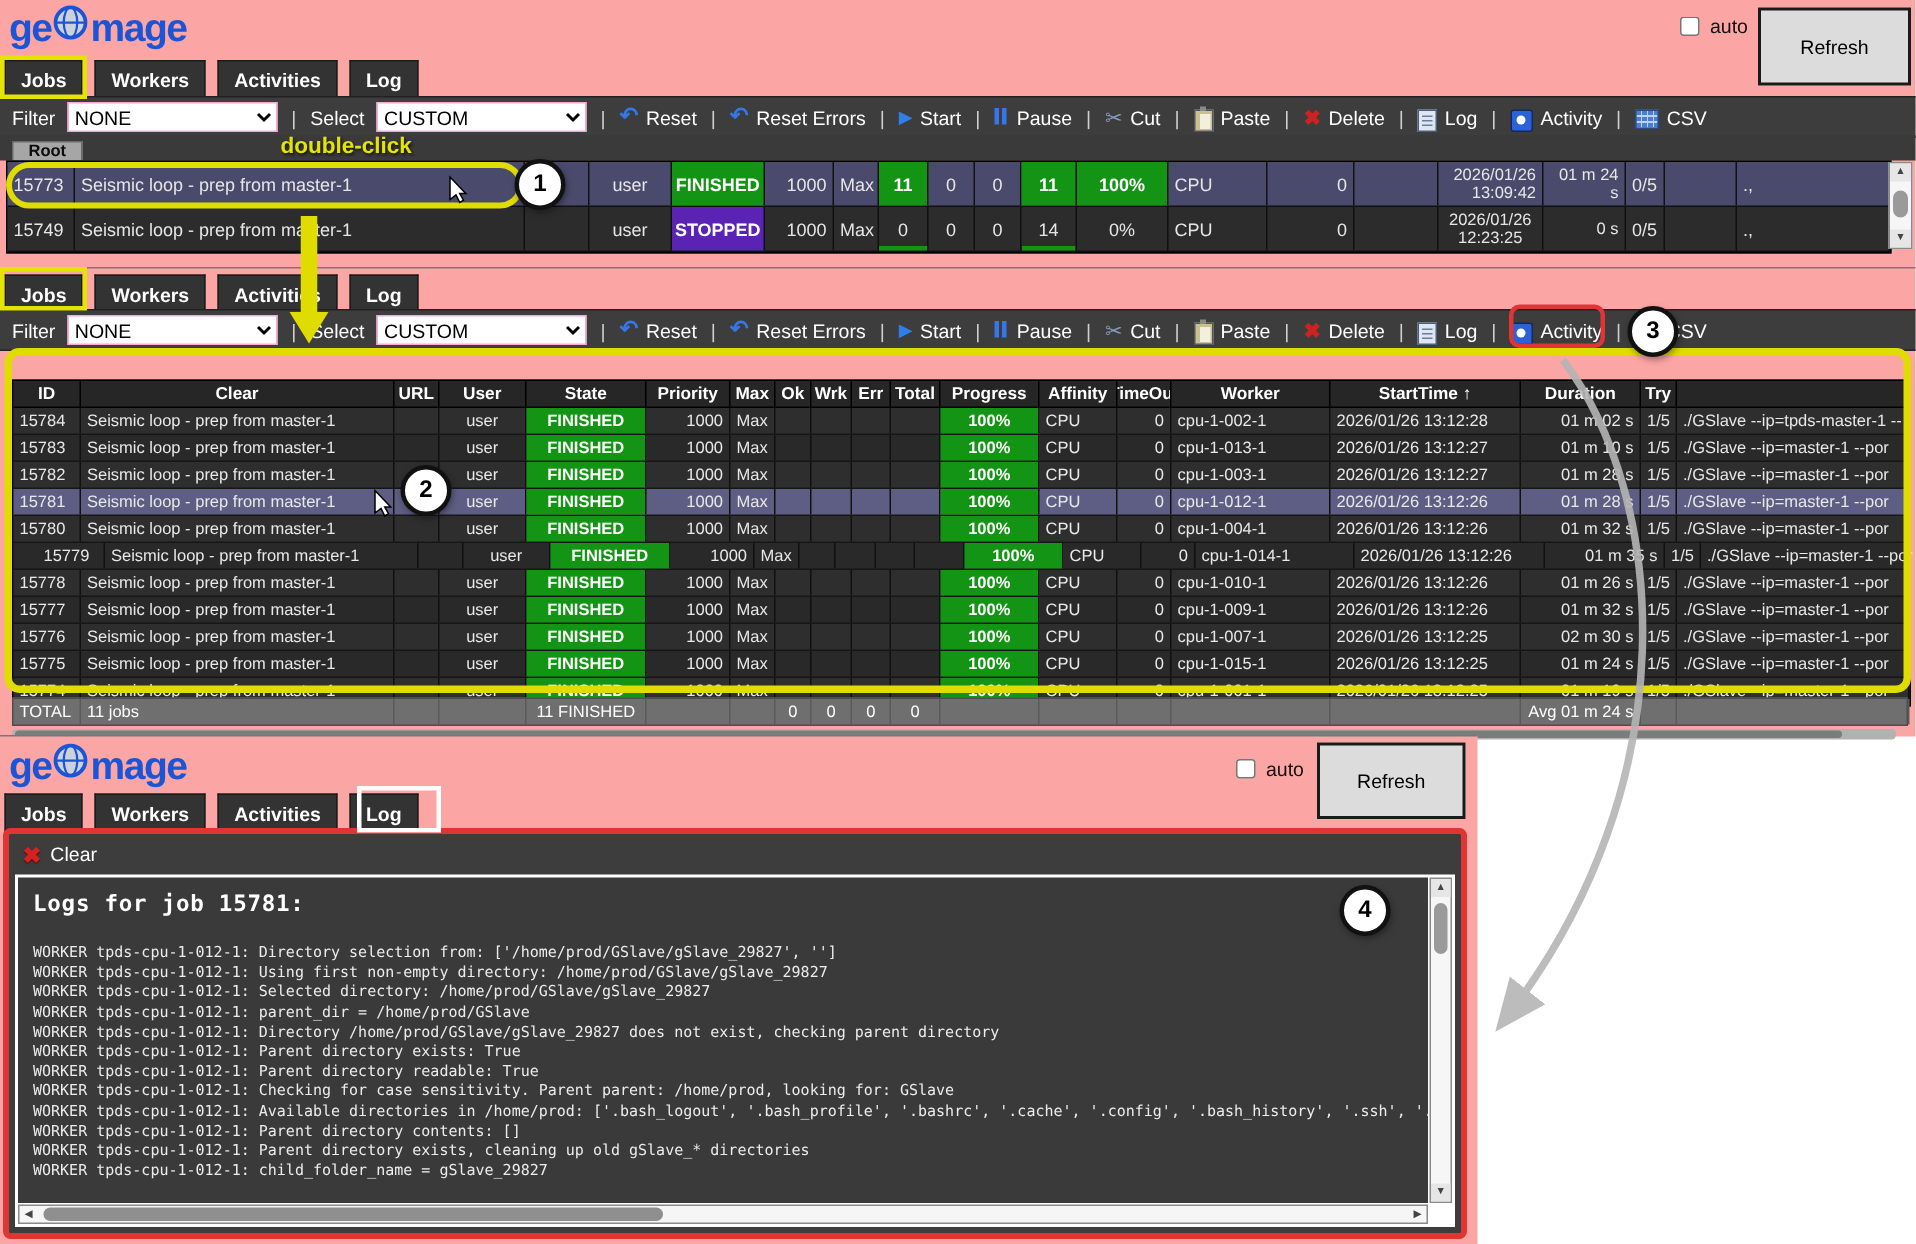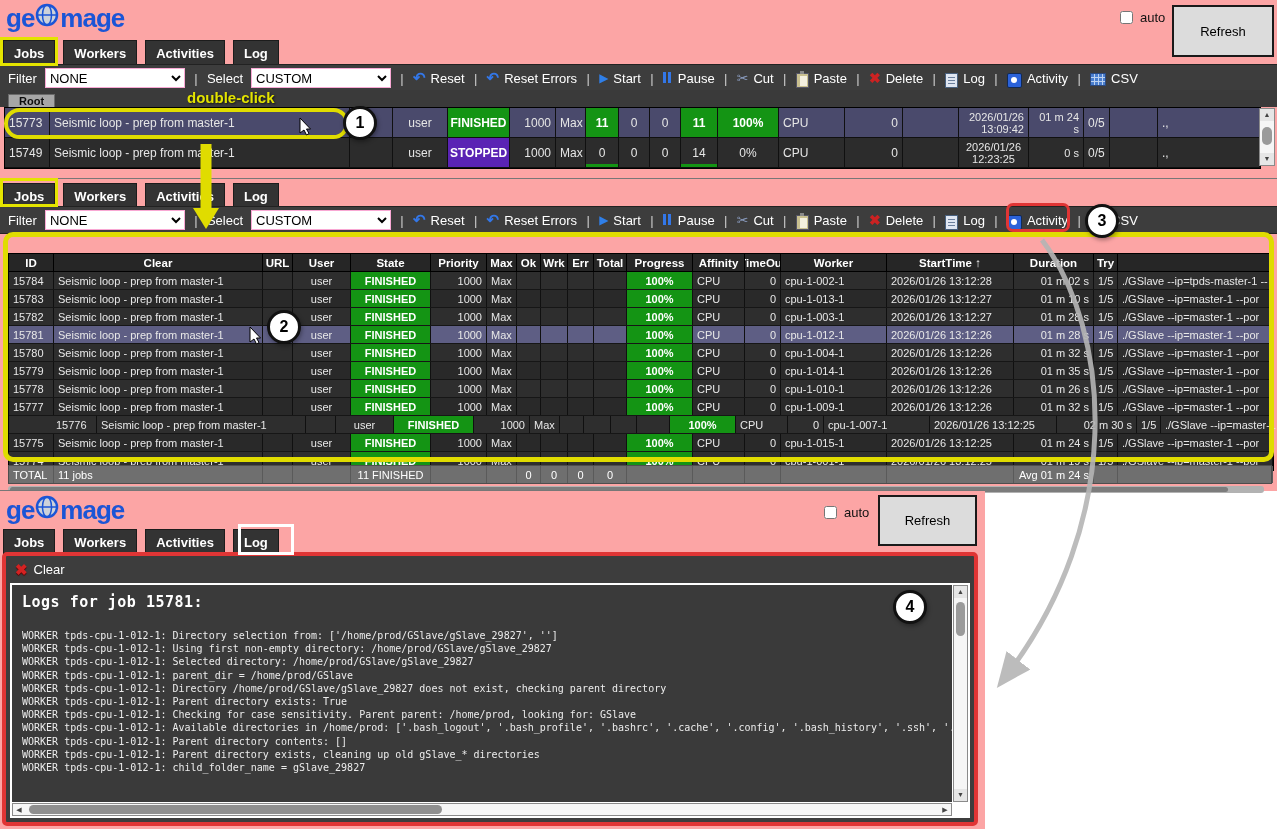--- a/index.html
+++ b/index.html
@@ -451,21 +451,21 @@
         <div class="cell c-progress bg-green" style="width: 66px; justify-content: center;">100%</div>
         <div class="cell c-affinity" style="width: 52px; justify-content: flex-start;">CPU</div>
         <div class="cell c-timeout" style="width: 36px; justify-content: flex-end;">0</div>
         <div class="cell c-worker" style="width: 106px; justify-content: flex-start;">cpu-1-004-1</div>
         <div class="cell c-start" style="width: 127px; justify-content: flex-start;">2026/01/26 13:12:26</div>
         <div class="cell c-duration" style="width: 80px; justify-content: flex-end;">01 m 32 s</div>
         <div class="cell c-try" style="width: 24px; justify-content: flex-start;">1/5</div>
         <div class="cell c-cmd" style="width: 155px; justify-content: flex-start;">./GSlave --ip=master-1 --por</div>
       </div>
       <div class="rowf mrow alt">
-        <div class="cell c-id" style="width: 45px; justify-content: flex-start;">15779</div>
+        <div class="cell c-id" style="width: 45px; justify-content: flex-start; margin-left: 16px;">15779</div>
         <div class="cell c-title" style="width: 209px; justify-content: flex-start;">Seismic loop - prep from master-1</div>
         <div class="cell c-url" style="width: 30px; justify-content: flex-start;"></div>
         <div class="cell c-user" style="width: 58px; justify-content: center;">user</div>
         <div class="cell c-state st-fin" style="width: 80px; justify-content: center;">FINISHED</div>
         <div class="cell c-priority" style="width: 56px; justify-content: flex-end;">1000</div>
         <div class="cell c-max" style="width: 30px; justify-content: flex-start;">Max</div>
         <div class="cell c-ok" style="width: 24px; justify-content: center;"></div>
         <div class="cell c-wrk" style="width: 27px; justify-content: center;"></div>
         <div class="cell c-err" style="width: 26px; justify-content: center;"></div>
         <div class="cell c-total" style="width: 33px; justify-content: center;"></div>
@@ -514,21 +514,21 @@
         <div class="cell c-progress bg-green" style="width: 66px; justify-content: center;">100%</div>
         <div class="cell c-affinity" style="width: 52px; justify-content: flex-start;">CPU</div>
         <div class="cell c-timeout" style="width: 36px; justify-content: flex-end;">0</div>
         <div class="cell c-worker" style="width: 106px; justify-content: flex-start;">cpu-1-009-1</div>
         <div class="cell c-start" style="width: 127px; justify-content: flex-start;">2026/01/26 13:12:26</div>
         <div class="cell c-duration" style="width: 80px; justify-content: flex-end;">01 m 32 s</div>
         <div class="cell c-try" style="width: 24px; justify-content: flex-start;">1/5</div>
         <div class="cell c-cmd" style="width: 155px; justify-content: flex-start;">./GSlave --ip=master-1 --por</div>
       </div>
       <div class="rowf mrow">
-        <div class="cell c-id" style="width: 45px; justify-content: flex-start; margin-left: 43px;">15776</div>
+        <div class="cell c-id" style="width: 45px; justify-content: flex-start;">15776</div>
         <div class="cell c-title" style="width: 209px; justify-content: flex-start;">Seismic loop - prep from master-1</div>
         <div class="cell c-url" style="width: 30px; justify-content: flex-start;"></div>
         <div class="cell c-user" style="width: 58px; justify-content: center;">user</div>
         <div class="cell c-state st-fin" style="width: 80px; justify-content: center;">FINISHED</div>
         <div class="cell c-priority" style="width: 56px; justify-content: flex-end;">1000</div>
         <div class="cell c-max" style="width: 30px; justify-content: flex-start;">Max</div>
         <div class="cell c-ok" style="width: 24px; justify-content: center;"></div>
         <div class="cell c-wrk" style="width: 27px; justify-content: center;"></div>
         <div class="cell c-err" style="width: 26px; justify-content: center;"></div>
         <div class="cell c-total" style="width: 33px; justify-content: center;"></div>
@@ -644,20 +644,21 @@
     <div class="log-frame">
       <div class="log-content">
         <div class="log-title">Logs for job 15781:</div>
         <div id="log-lines">
             <div class="log-line">WORKER tpds-cpu-1-012-1: Directory selection from: ['/home/prod/GSlave/gSlave_29827', '']</div>
             <div class="log-line">WORKER tpds-cpu-1-012-1: Using first non-empty directory: /home/prod/GSlave/gSlave_29827</div>
             <div class="log-line">WORKER tpds-cpu-1-012-1: Selected directory: /home/prod/GSlave/gSlave_29827</div>
             <div class="log-line">WORKER tpds-cpu-1-012-1: parent_dir = /home/prod/GSlave</div>
             <div class="log-line">WORKER tpds-cpu-1-012-1: Directory /home/prod/GSlave/gSlave_29827 does not exist, checking parent directory</div>
             <div class="log-line">WORKER tpds-cpu-1-012-1: Parent directory exists: True</div>
+            <div class="log-line">WORKER tpds-cpu-1-012-1: Parent directory readable: True</div>
             <div class="log-line">WORKER tpds-cpu-1-012-1: Checking for case sensitivity. Parent parent: /home/prod, looking for: GSlave</div>
             <div class="log-line">WORKER tpds-cpu-1-012-1: Available directories in /home/prod: ['.bash_logout', '.bash_profile', '.bashrc', '.cache', '.config', '.bash_history', '.ssh', '.aws',</div>
             <div class="log-line">WORKER tpds-cpu-1-012-1: Parent directory contents: []</div>
             <div class="log-line">WORKER tpds-cpu-1-012-1: Parent directory exists, cleaning up old gSlave_* directories</div>
             <div class="log-line">WORKER tpds-cpu-1-012-1: child_folder_name = gSlave_29827</div>
           </div>
       </div>
       <div class="vscroll log-vscroll">
         <div class="sb-btn" style="top:0;">▲</div>
         <div class="sb-thumb" style="top:16px;height:34px;"></div>

